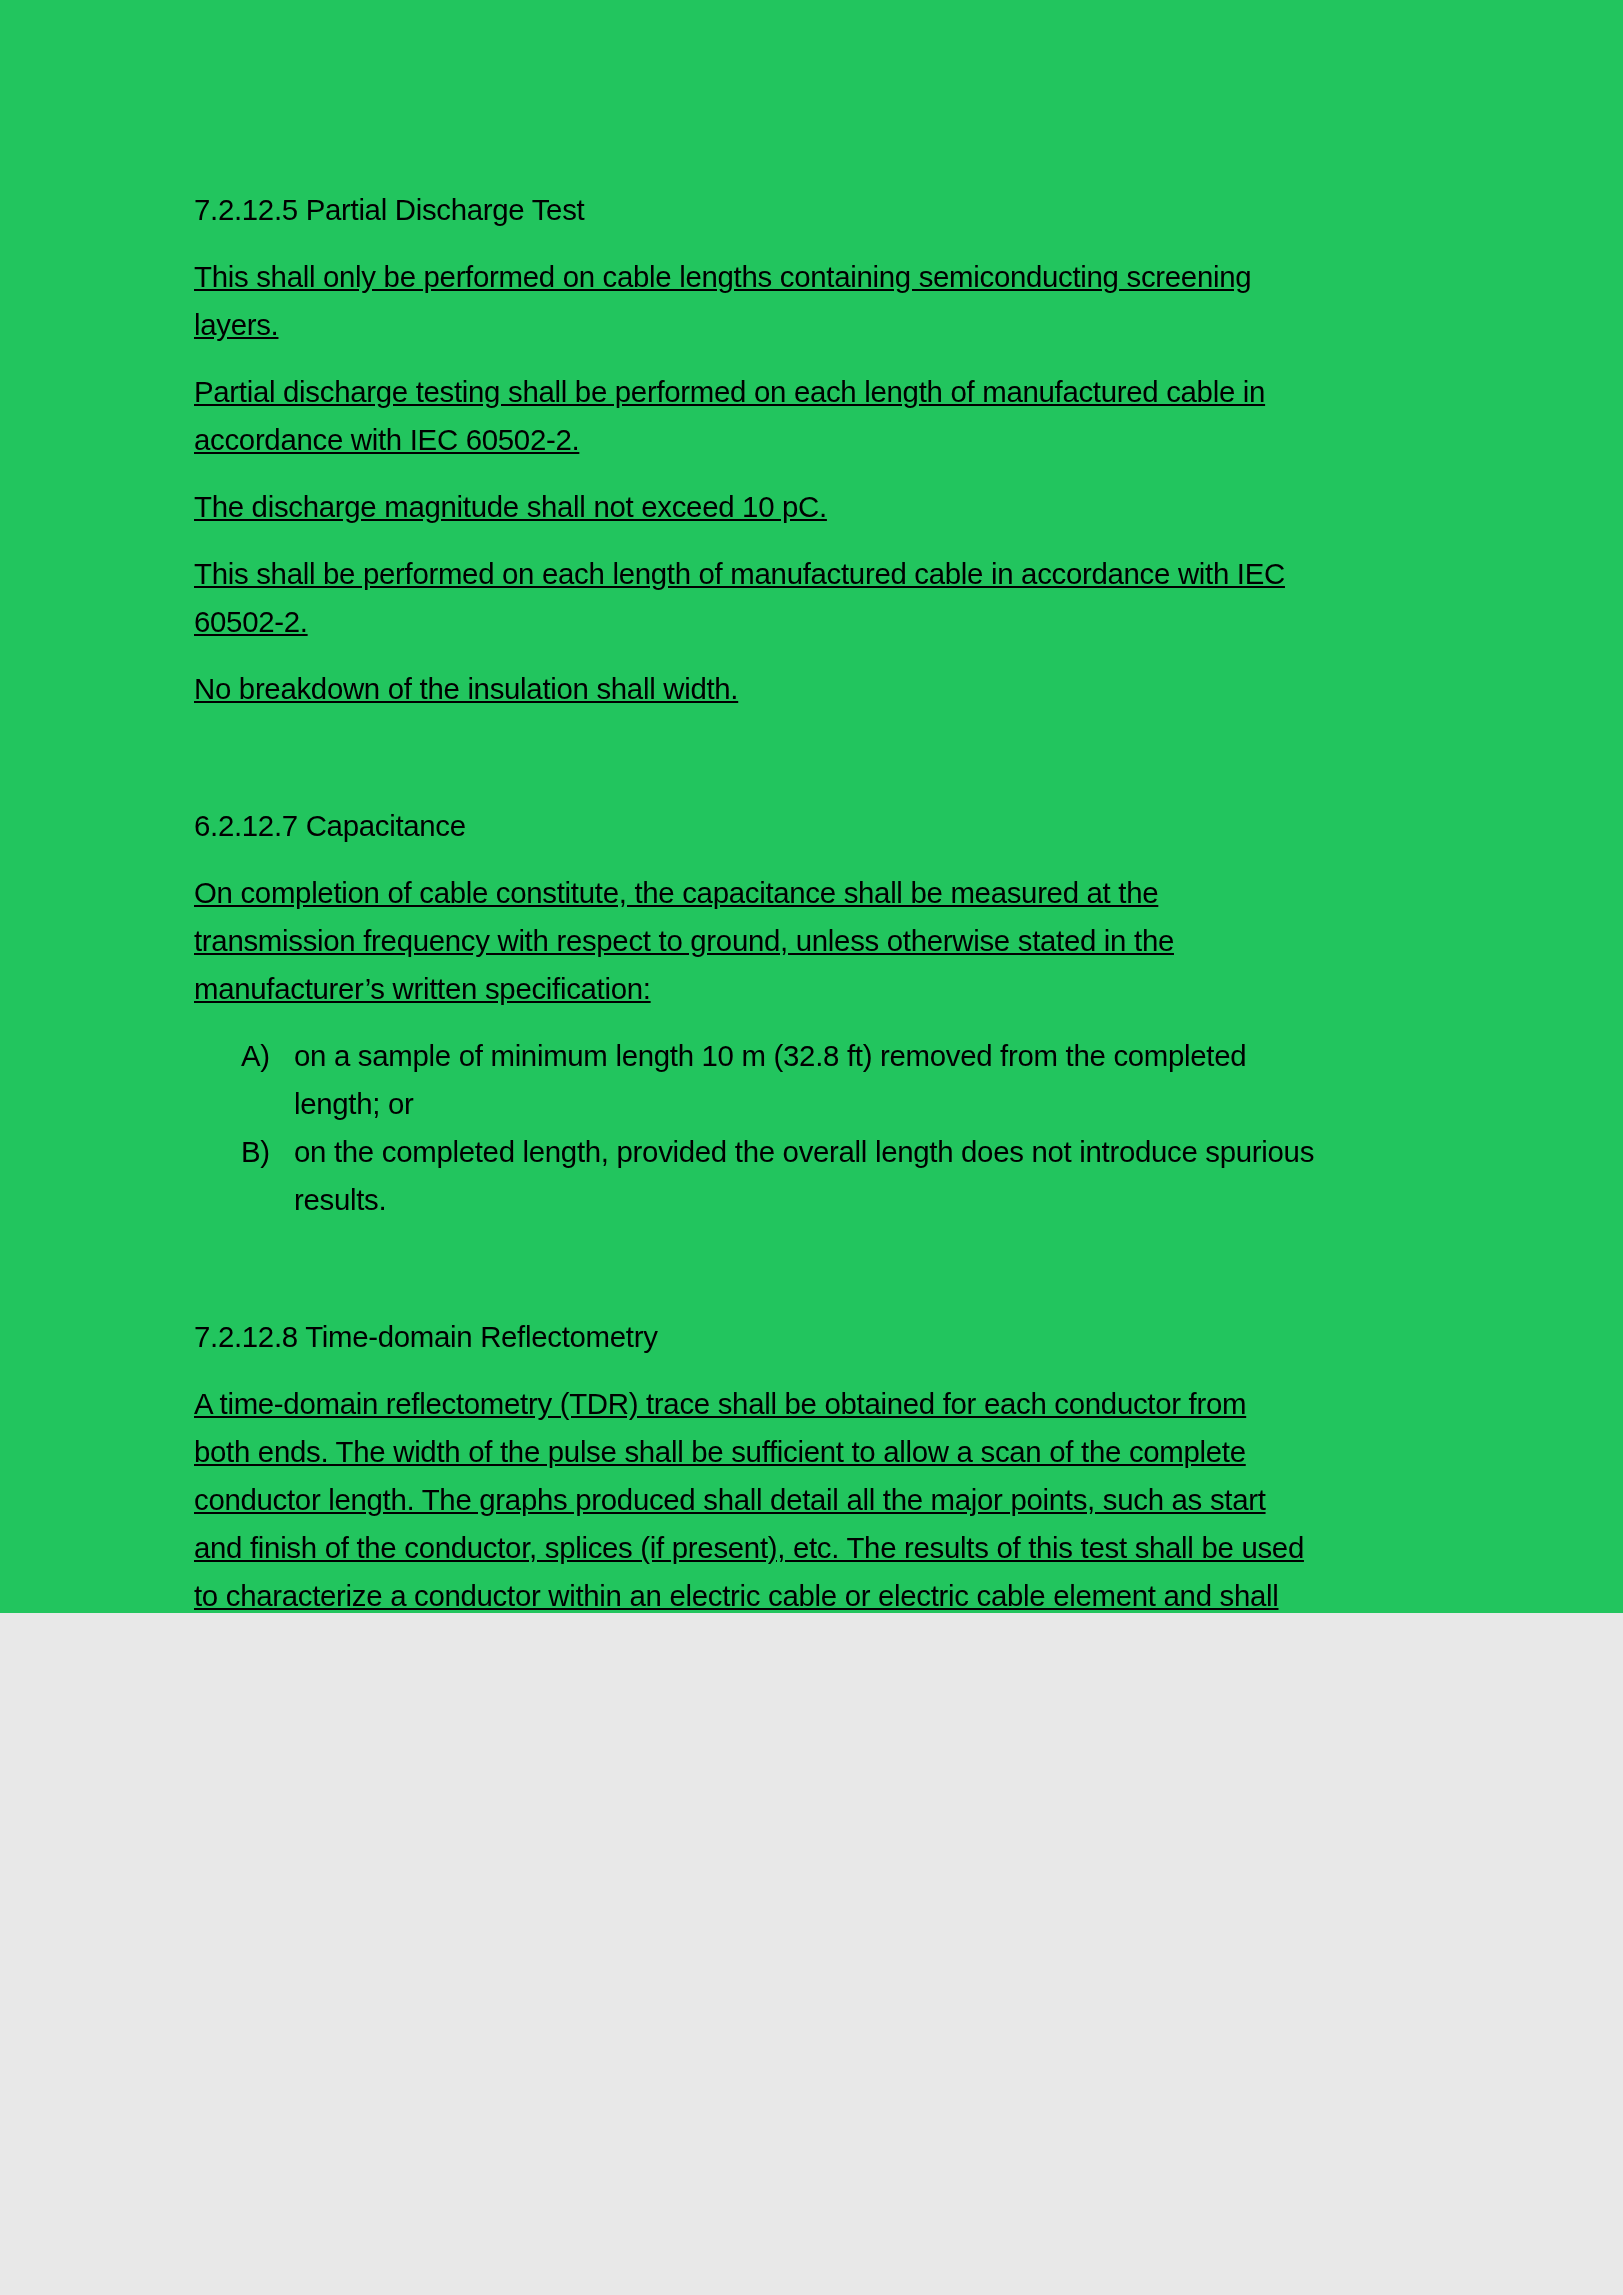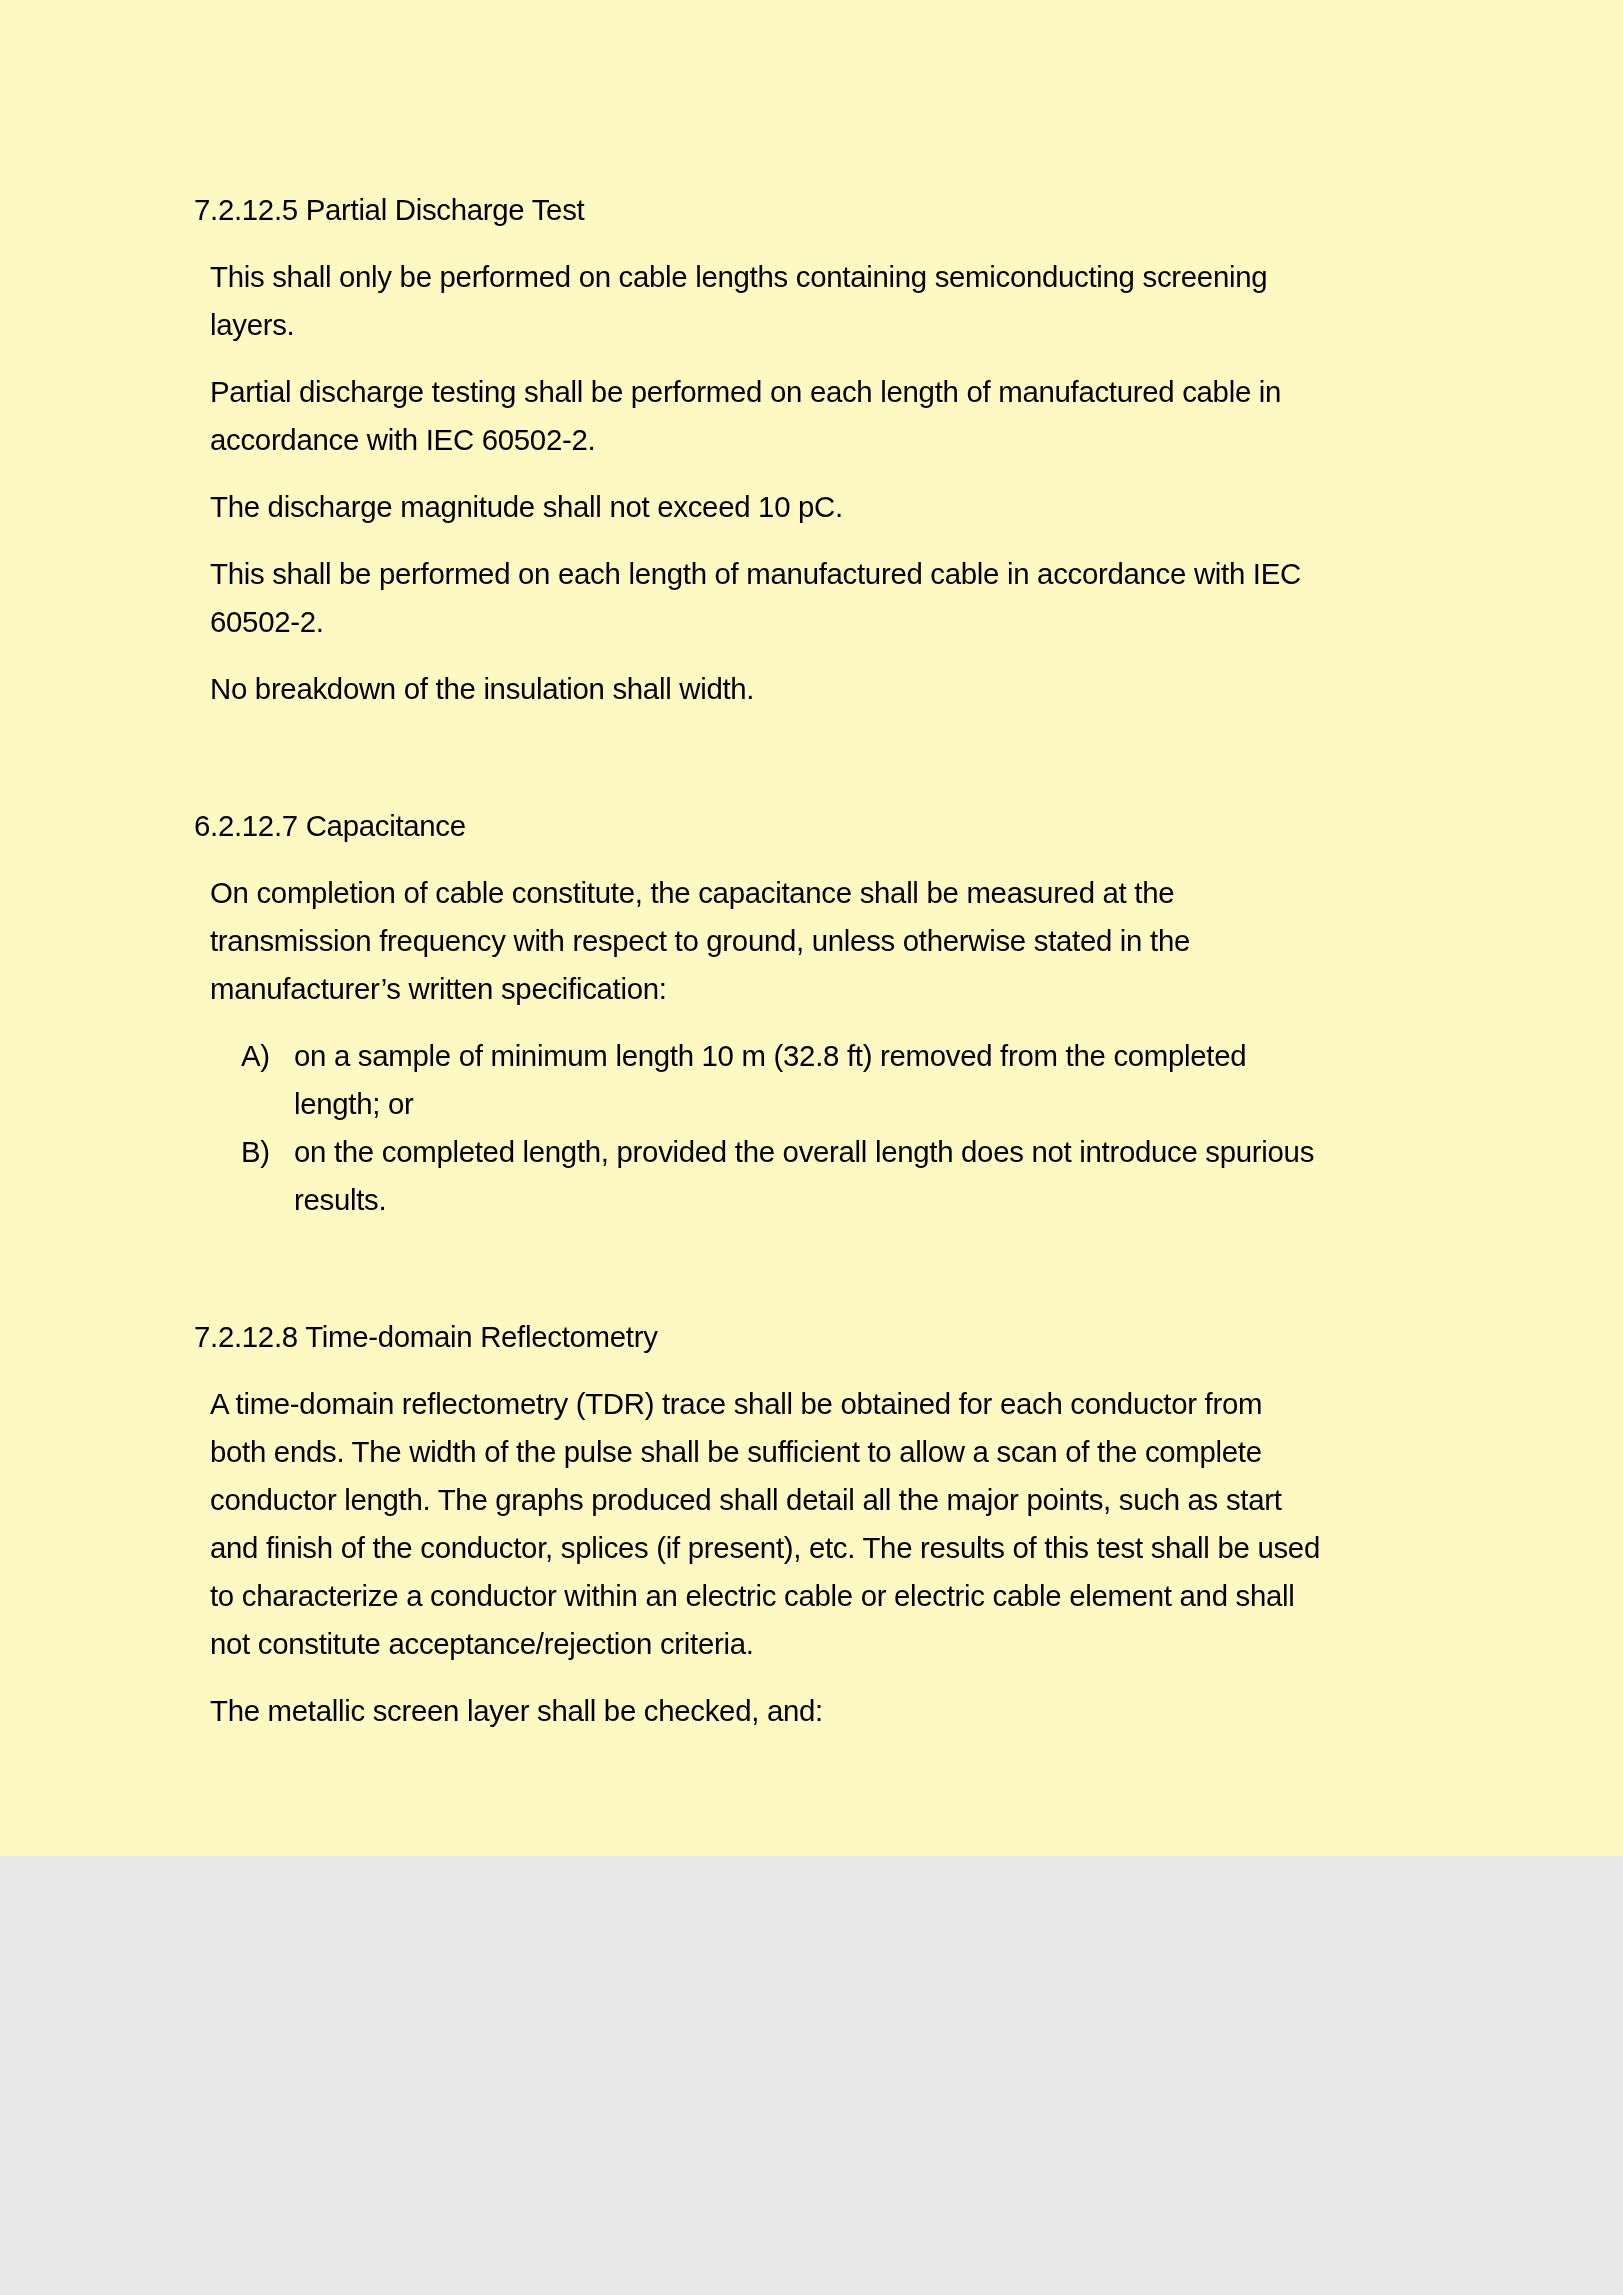--- a/index.html
+++ b/index.html
@@ -1,20 +1,20 @@
 <!DOCTYPE html>
 <html style="font-size:10.5px"><head>
 <meta charset="utf-8">
 <style>
   html, body { margin: 0; padding: 0; background: #e8e8e8; }
   .page {
     position: relative;
     width: 1623px;
-    height: 1856px;
-    background: #fef9c3;
+    height: 1613px;
+    background: #22c55e;
     overflow: hidden;
     font-family: "Liberation Sans", sans-serif;
     color: #000000;
   }
   .content {
     position: absolute;
     left: 194px;
     top: 186px;
     width: 1250px;
   }
@@ -29,22 +29,23 @@
     color: #000000;
   }
   .content .h {
     margin: 89px 0 19px 0;
     white-space: pre-line;
   }
   .content .h:first-child {
     margin-top: 0;
   }
   .content p {
-    margin: 0 0 19px 16px;
+    margin: 0 0 19px 0;
     white-space: pre-line;
+    text-decoration: underline;
   }
   .list {
     margin: 0 0 19px 0;
   }
   .li {
     position: relative;
     padding-left: 100px;
   }
   .li .marker {
     position: absolute;

